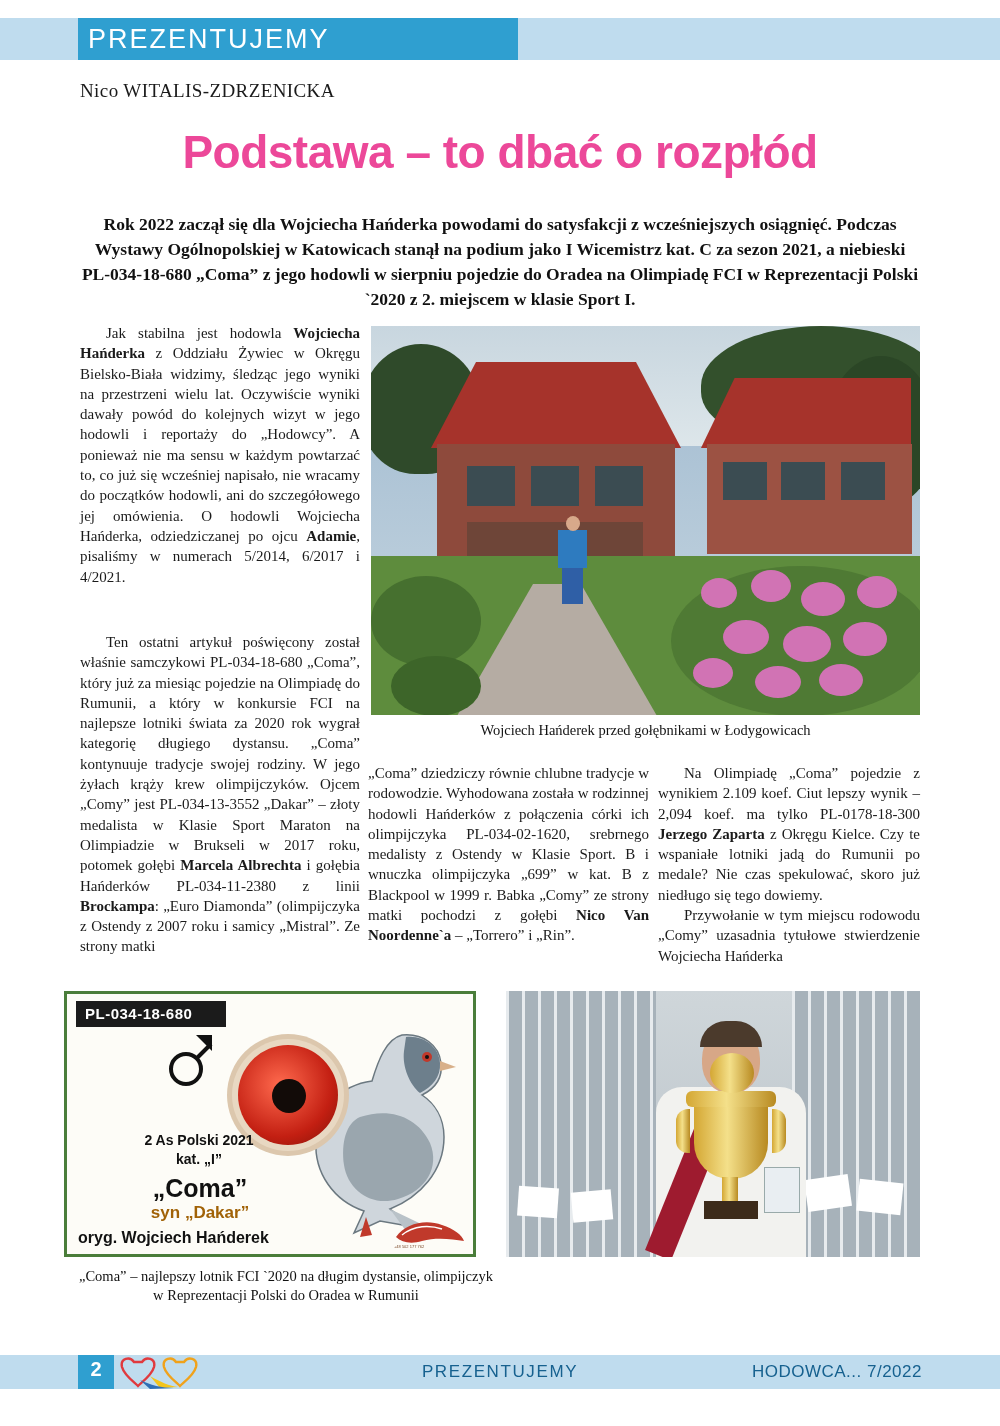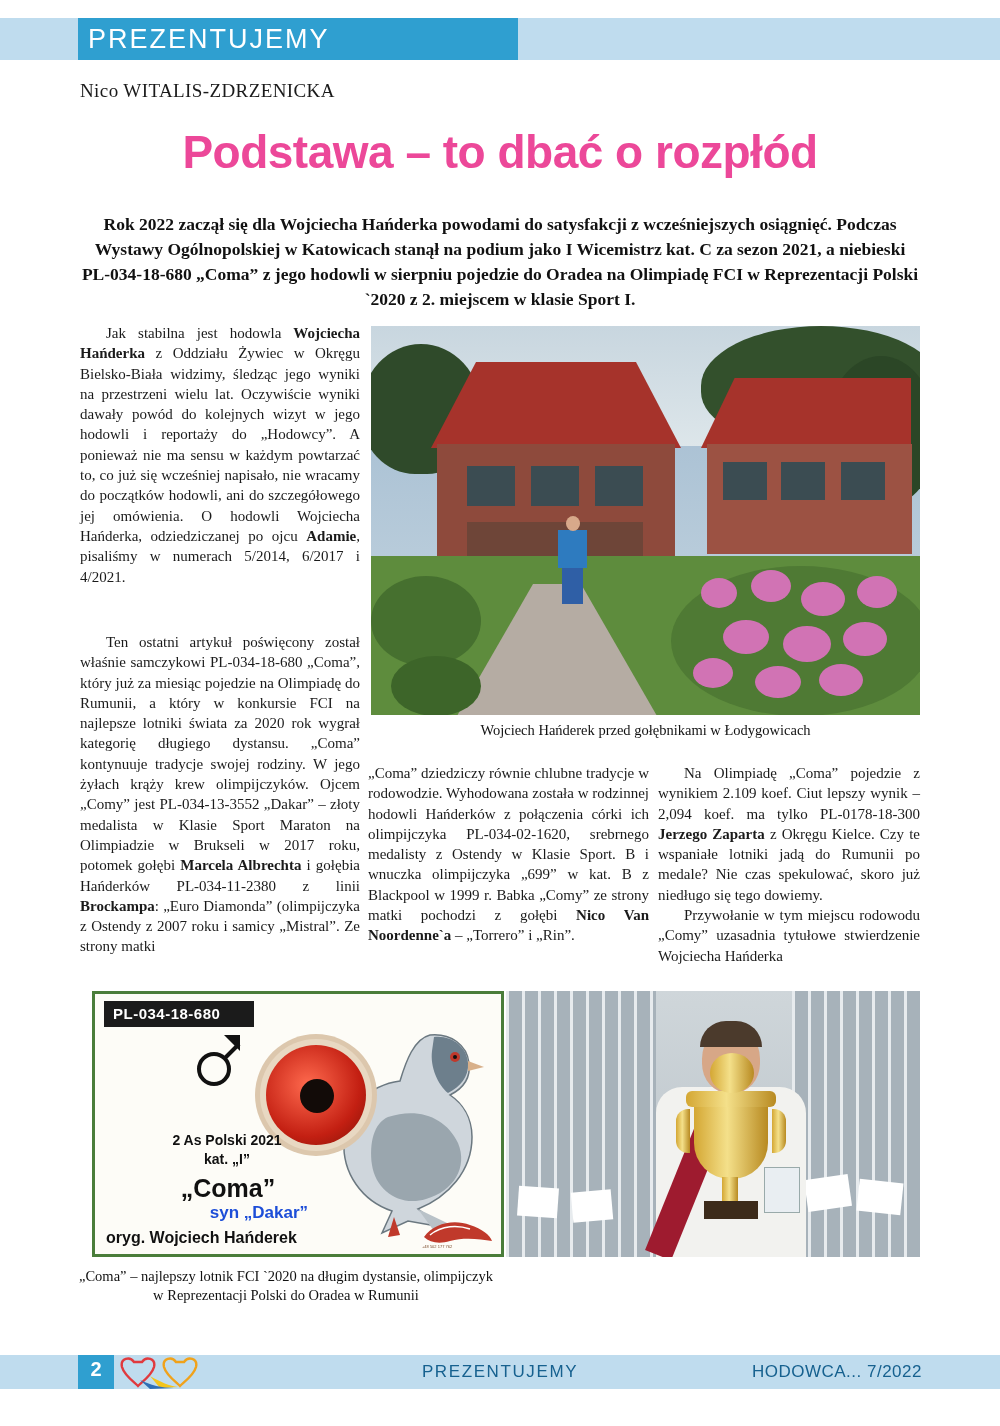--- a/index.html
+++ b/index.html
@@ -71,21 +71,21 @@
     position:absolute;
     text-align:center;
     font-size:14.5px;
     color:#111;
     line-height:19px;
   }
   #caption1 { left:371px; top:721px; width:549px; }
 
   
   .photo2 {
-    position:absolute; left:92px; top:991px; width:412px; height:266px;
+    position:absolute; left:64px; top:991px; width:412px; height:266px;
     overflow:hidden; background:#ffffff;
   }
   .photo3 {
     position:absolute; left:506px; top:991px; width:414px; height:266px;
     overflow:hidden; background:#b9c4cc;
   }
   #caption2 { left:78px; top:1267px; width:416px; }
   #caption3 { left:504px; top:1267px; width:418px; }
 
   
@@ -134,21 +134,21 @@
   
   .p2-frame { position:absolute; left:0; top:0; width:412px; height:266px; border:3px solid #4a7d3a; background:#fdfcf7; box-sizing:border-box; }
   .p2-ring { position:absolute; left:12px; top:10px; width:150px; height:26px; background:#1b1b1b; }
   .p2-ring span { color:#fff; font-family:"Liberation Sans", sans-serif; font-weight:bold; font-size:15px; line-height:26px; padding-left:9px; display:block; letter-spacing:0.5px;}
   .p2-eye-outer { position:absolute; left:168px; top:48px; width:112px; height:112px; border-radius:50%; background:#e8d8c2; box-shadow:0 0 0 5px #dcc7ad; }
   .p2-eye-iris { position:absolute; left:6px; top:6px; width:100px; height:100px; border-radius:50%; background:radial-gradient(circle at 42% 40%, #ff6a4e, #c31f12 62%, #7e1207 100%); }
   .p2-eye-pupil { position:absolute; left:34px; top:34px; width:34px; height:34px; border-radius:50%; background:#120b08; }
   .p2-male { position:absolute; left:104px; top:40px; width:46px; height:58px; }
   .p2-text1 { position:absolute; left:60px; top:140px; width:150px; text-align:center; font-family:"Liberation Sans", sans-serif; font-weight:bold; font-size:14px; color:#111; line-height:19px; }
   .p2-coma { position:absolute; left:56px; top:183px; width:160px; text-align:center; font-family:"Liberation Sans", sans-serif; font-weight:bold; font-size:25px; color:#111; }
-  .p2-syn { position:absolute; left:56px; top:212px; width:160px; text-align:right; font-family:"Liberation Sans", sans-serif; font-weight:bold; font-size:17px; color:#1d4ed8; }
+  .p2-syn { position:absolute; left:56px; top:212px; width:160px; text-align:center; font-family:"Liberation Sans", sans-serif; font-weight:bold; font-size:17px; color:#a16207; }
   .p2-oryg { position:absolute; left:14px; top:238px; font-family:"Liberation Sans", sans-serif; font-weight:bold; font-size:16px; color:#111; }
   .p2-logo { position:absolute; right:10px; bottom:8px; width:74px; height:34px; }
   .p2-pigeon { position:absolute; left:230px; top:30px; width:175px; height:225px; }
 
   
   .p3-bg { position:absolute; left:0; top:0; width:414px; height:266px; background:linear-gradient(#cfd6da,#b9c2c8); }
   .p3-cage { position:absolute; background:rgba(255,255,255,0.45); }
   .p3-man-shirt { position:absolute; background:#f2f2ef; }
   .p3-man-head { position:absolute; border-radius:48% 48% 45% 45%; background:#d7a787; }
   .p3-sash { position:absolute; background:#9e1b2f; transform:rotate(22deg); }

